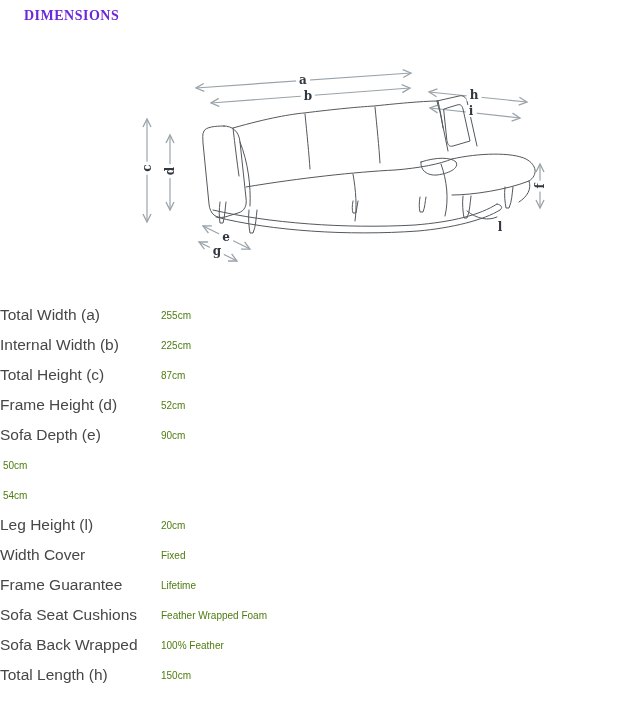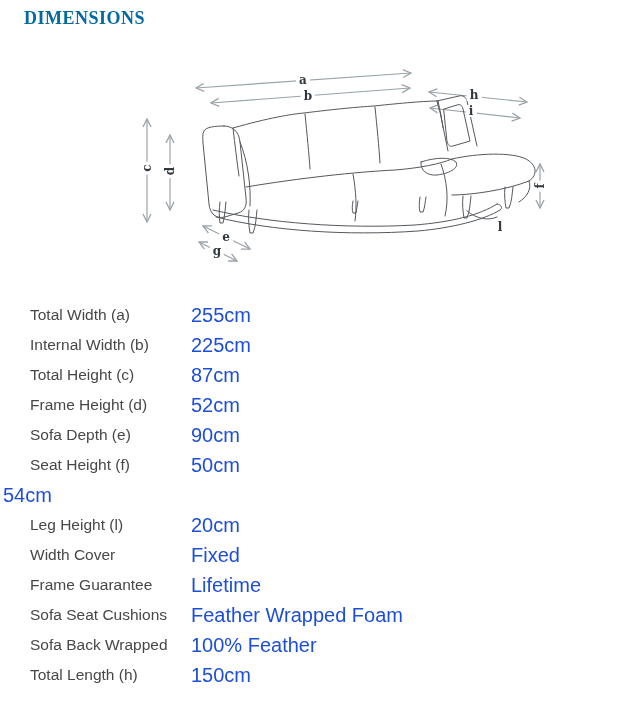--- a/index.html
+++ b/index.html
@@ -6,22 +6,22 @@
   body{
     width:636px;height:720px;
     background:#ffffff;
     font-family:"Liberation Sans", sans-serif;
     position:relative;
     overflow:hidden;
   }
   .page-title{
     position:absolute;left:24px;top:8px;
     font-family:"Liberation Serif", serif;
-    font-weight:bold;font-size:18px;letter-spacing:0.5px;
-    color:#0369a1;
+    font-weight:bold;font-size:14px;letter-spacing:0.5px;
+    color:#6d28d9;
   }
   .diagram{
     position:absolute;left:0;top:0;width:636px;height:300px;
   }
   .diagram svg{position:absolute;left:0;top:0;}
   .dim-letter{
     position:absolute;
     font-family:"DejaVu Serif", serif;
     font-weight:bold;font-size:12px;line-height:12px;
     color:#32383f;
@@ -41,25 +41,25 @@
   .dl-h{left:474px;top:95px;}
   .dl-i{left:471px;top:111px;}
   .dl-l{left:500px;top:227px;background:transparent;}
   .specs{
     position:absolute;left:0;top:300px;width:636px;
   }
   .spec-row{
     display:flex;align-items:center;height:30px;
   }
   .spec-label{
-    width:158px;padding-left:30px;flex:none;
+    width:158px;padding-left:0;flex:none;
     font-size:15.5px;color:#474747;
   }
   .spec-value{
-    font-size:20px;color:#1d4ed8;padding-left:3px;
+    font-size:10px;color:#4d7c0f;padding-left:3px;
   }
 </style>
 </head>
 <body>
 
 <div class="page-title">DIMENSIONS</div>
 
 <div class="diagram">
   <svg width="636" height="300" viewBox="0 0 636 300">
     <defs>
@@ -149,21 +149,20 @@
     </div>
   <div class="spec-row">
       <span class="spec-label">Frame Height (d)</span>
       <span class="spec-value">52cm</span>
     </div>
   <div class="spec-row">
       <span class="spec-label">Sofa Depth (e)</span>
       <span class="spec-value">90cm</span>
     </div>
   <div class="spec-row">
-      <span class="spec-label">Seat Height (f)</span>
       <span class="spec-value">50cm</span>
     </div>
   <div class="spec-row">
       <span class="spec-value">54cm</span>
     </div>
   <div class="spec-row">
       <span class="spec-label">Leg Height (l)</span>
       <span class="spec-value">20cm</span>
     </div>
   <div class="spec-row">

